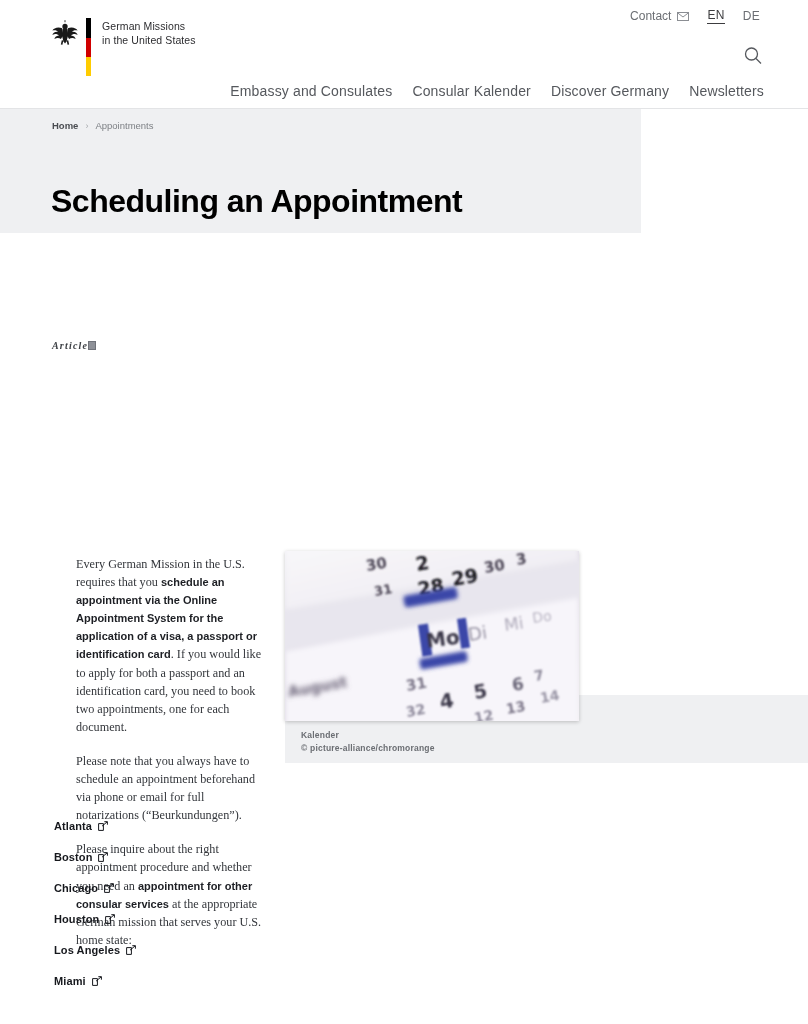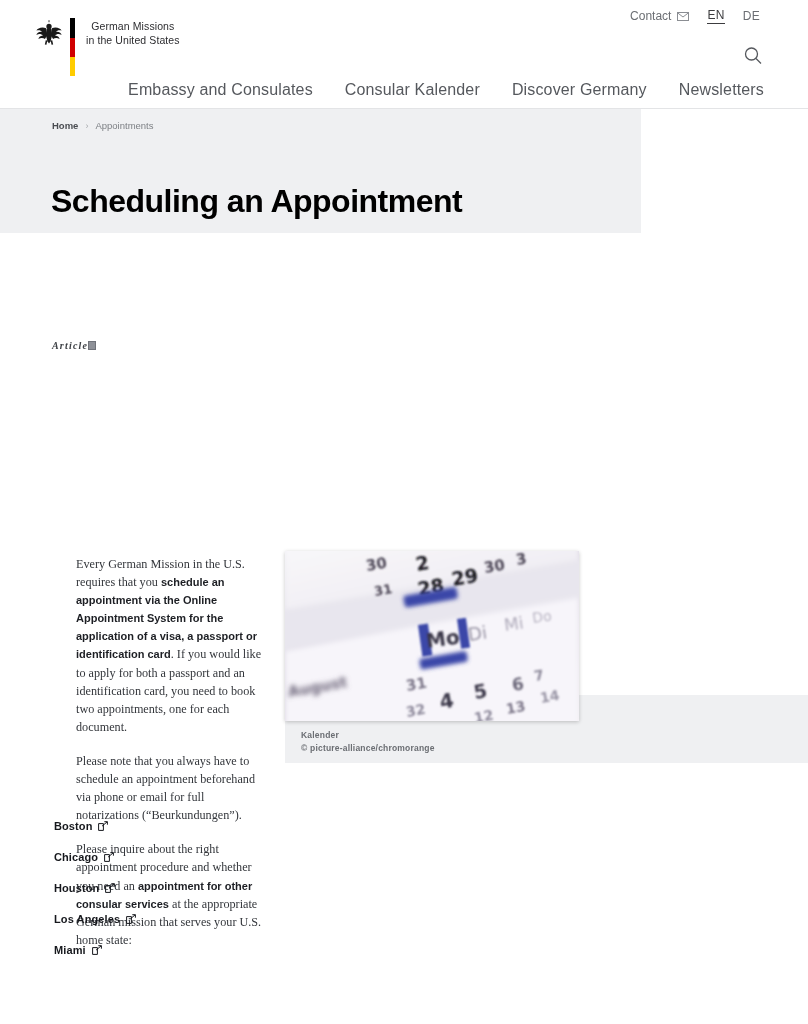--- a/index.html
+++ b/index.html
@@ -15,25 +15,24 @@
   
   .header {
     position: relative;
     width: 808px;
     height: 109px;
     background: #ffffff;
     border-bottom: 1px solid #e3e4e6;
   }
   .logo-block {
     position: absolute;
-    left: 36px;
+    left: 52px;
     top: 18px;
     display: flex;
     align-items: flex-start;
-    text-align: center;
   }
   .eagle {
     width: 26px;
     height: 26px;
     margin-top: 2px;
     margin-right: 8px;
     flex: none;
   }
   .flag-bar {
     width: 5px;
@@ -74,22 +73,22 @@
     top: 45px;
     width: 22px; height: 22px;
     cursor: pointer;
   }
 
   .main-nav {
     position: absolute;
     right: 44px;
     bottom: 9px;
     display: flex;
-    gap: 32px;
-    font-size: 16px;
+    gap: 20px;
+    font-size: 14px;
     color: #55585d;
     letter-spacing: .15px;
   }
   .main-nav span { cursor: pointer; white-space: nowrap; }
 
   
   .title-band {
     position: relative;
     width: 641px;
     height: 124px;
@@ -345,20 +344,30 @@
       </svg>
     </div>
     <div class="caption">
       <div class="cap-title">Kalender</div>
       <div>© picture-alliance/chromorange</div>
     </div>
   </div>
 
   <div class="city-list">
 
+    <div class="city-row">
+      <span class="city-link">
+        <span>Atlanta</span>
+        <svg class="ext-ico" width="10" height="10" viewBox="0 0 10 10">
+          <path d="M0.6 2.6 H5.4 V9.4 H0.6 Z" fill="none" stroke="#16181d" stroke-width="1"></path>
+          <path d="M4.1 5.1 L9.2 0.8" stroke="#16181d" stroke-width="1"></path>
+          <path d="M6.3 0.7 H9.4 V3.7" fill="none" stroke="#16181d" stroke-width="1"></path>
+        </svg>
+      </span>
+    </div>
 
     <div class="city-row">
       <span class="city-link">
         <span>Boston</span>
         <svg class="ext-ico" width="10" height="10" viewBox="0 0 10 10">
           <path d="M0.6 2.6 H5.4 V9.4 H0.6 Z" fill="none" stroke="#16181d" stroke-width="1"></path>
           <path d="M4.1 5.1 L9.2 0.8" stroke="#16181d" stroke-width="1"></path>
           <path d="M6.3 0.7 H9.4 V3.7" fill="none" stroke="#16181d" stroke-width="1"></path>
         </svg>
       </span>

